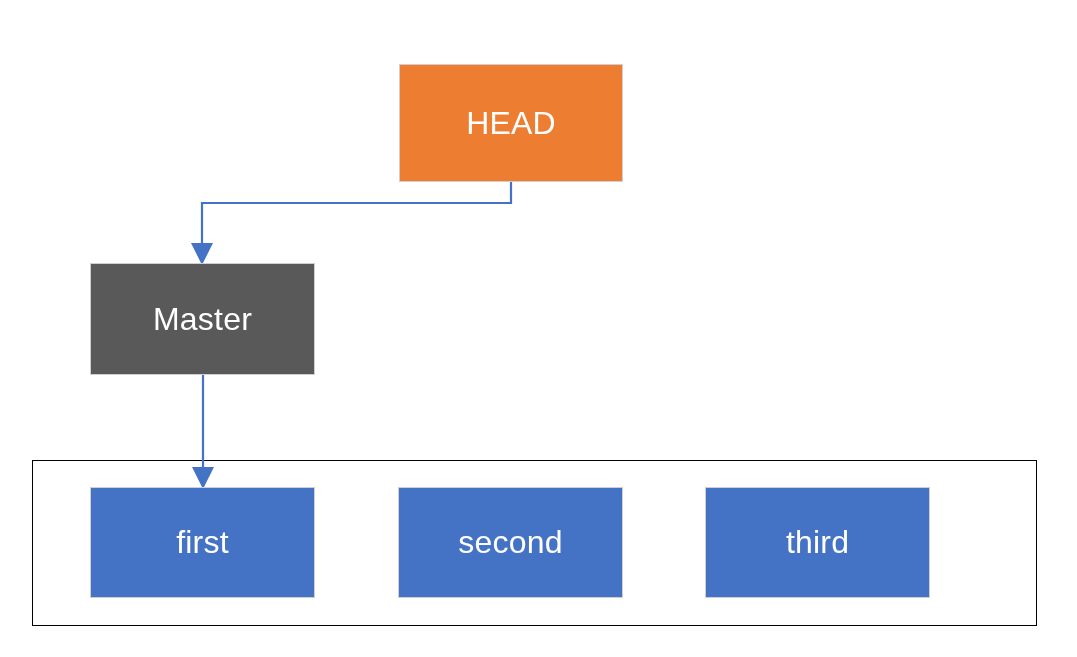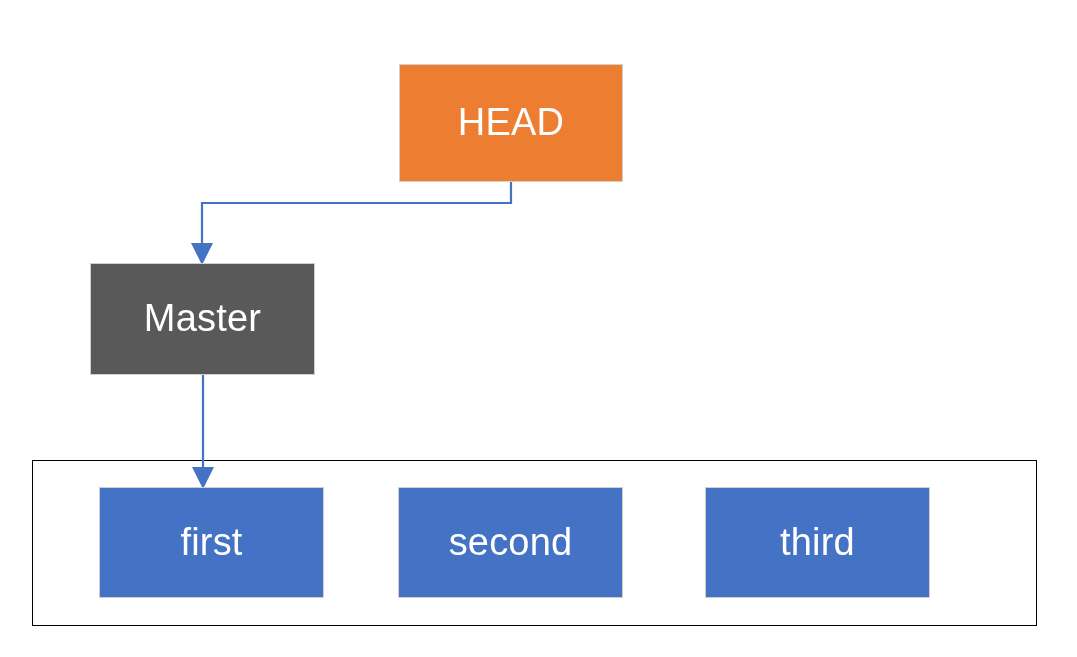--- a/index.html
+++ b/index.html
@@ -17,21 +17,21 @@
     background: #ffffff;
     overflow: hidden;
   }
   .node {
     position: absolute;
     box-sizing: border-box;
     display: flex;
     align-items: center;
     justify-content: center;
     color: #ffffff;
-    font-size: 38px;
+    font-size: 32px;
     font-family: "Liberation Sans", sans-serif;
     line-height: 1.2;
     letter-spacing: 0.2px;
     border: 1px solid #d0cece;
     white-space: nowrap;
   }
   .node-head {
     left: 399px;
     top: 64px;
     width: 224px;
@@ -44,21 +44,21 @@
     width: 225px;
     height: 112px;
     background: #595959;
   }
   .node-commit {
     top: 487px;
     width: 225px;
     height: 111px;
     background: #4472c4;
   }
-  .node-first   { left: 99px; }
+  .node-first   { left: 90px; }
   .node-second  { left: 398px; text-align: right; }
   .node-third   { left: 705px; }
 
   .repo-container {
     position: absolute;
     left: 32px;
     top: 460px;
     width: 1005px;
     height: 166px;
     box-sizing: border-box;

